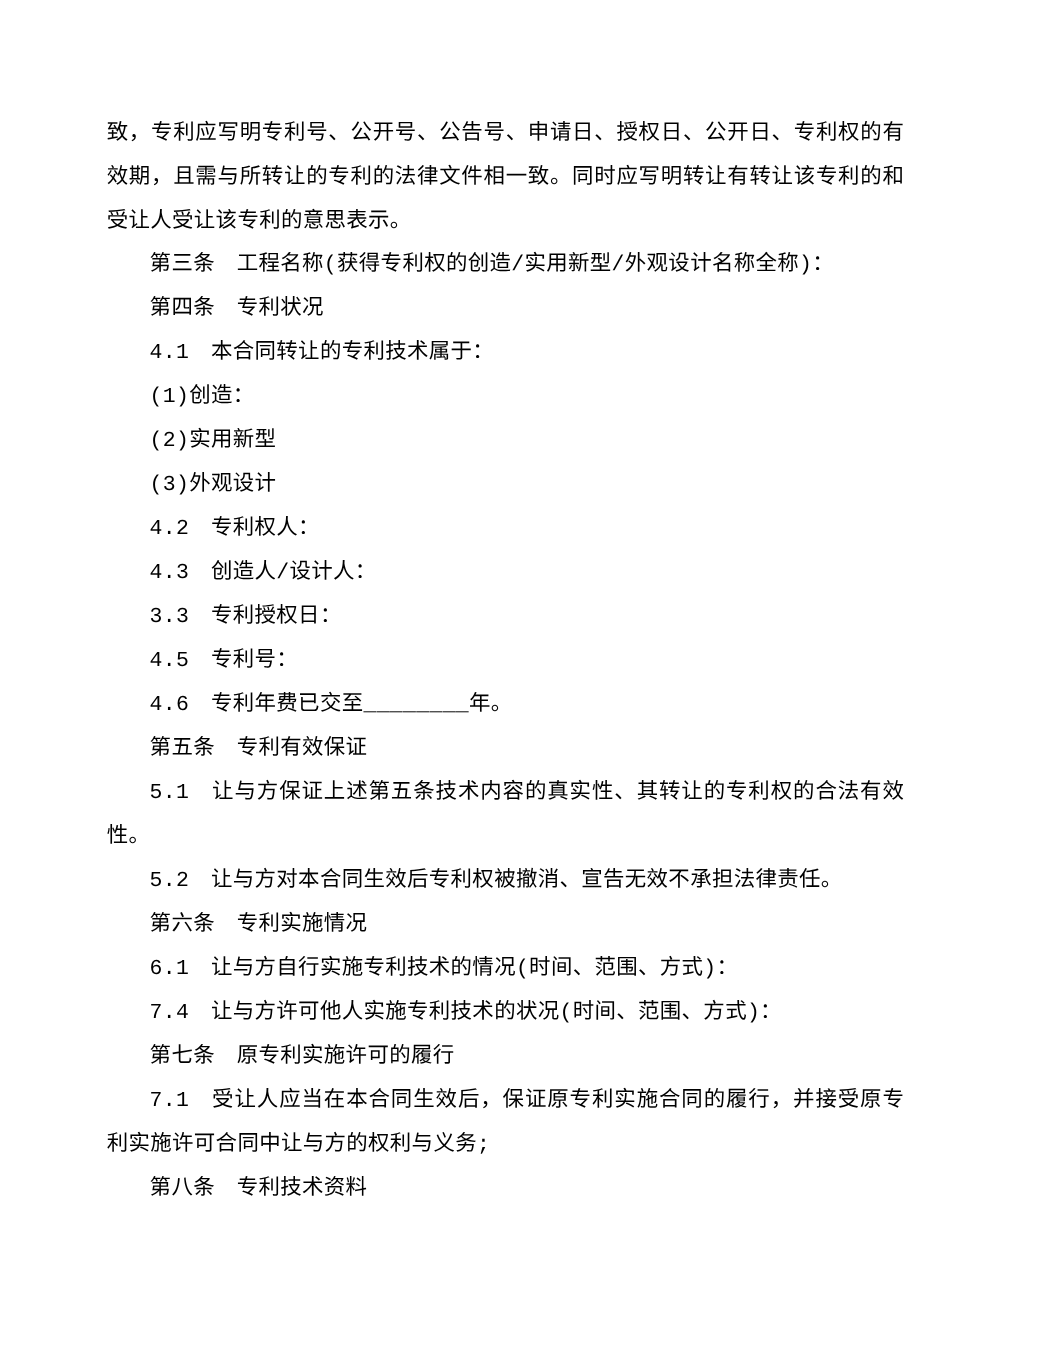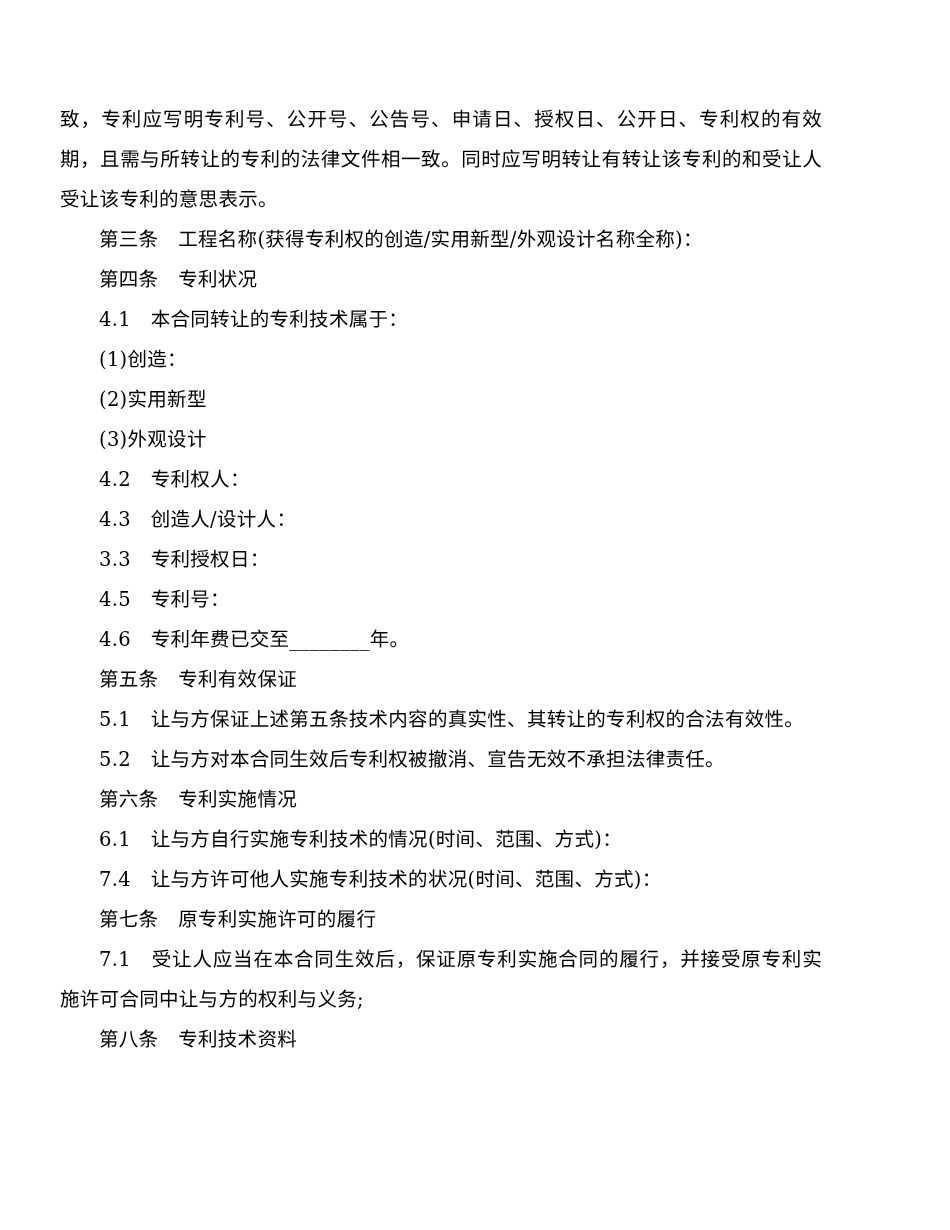--- a/index.html
+++ b/index.html
@@ -11,37 +11,38 @@
     width: 950px;
     height: 1230px;
     font-family: "DejaVu Serif", "Liberation Serif", serif;
     color: #000000;
     overflow: hidden;
   }
   .page {
     box-sizing: border-box;
     width: 950px;
     height: 1230px;
-    padding: 100px 128px 40px 60px;
+    padding: 100px 128px 40px 97px;
     background: #ffffff;
   }
   .doc-body {
     font-size: 19.5px;
     line-height: 40px;
     letter-spacing: 0.3px;
     text-align: justify;
     text-justify: inter-ideograph;
   }
   .para {
     margin: 0;
     padding: 0;
     white-space: pre-wrap;
   }
   .para.indent {
     text-indent: 2em;
+    font-family: Liberation Mono, monospace;
   }
   .para.flow {
     text-indent: 0;
   }
 </style>
 </head>
 <body>
 
 <div class="page">
   <div class="doc-body">

